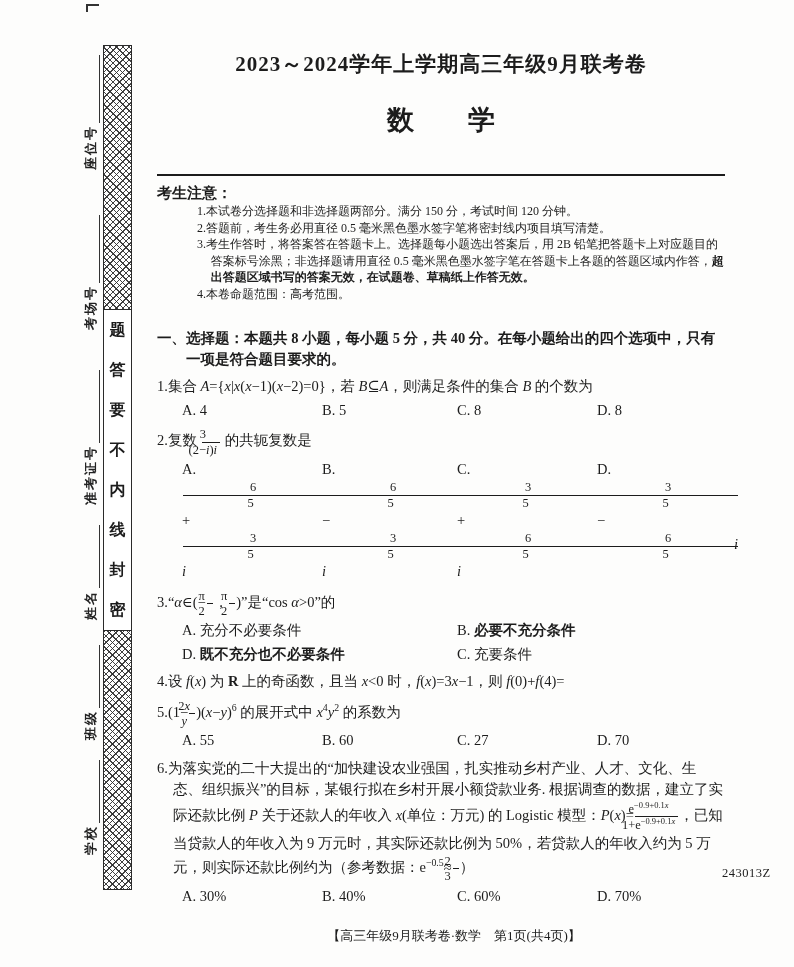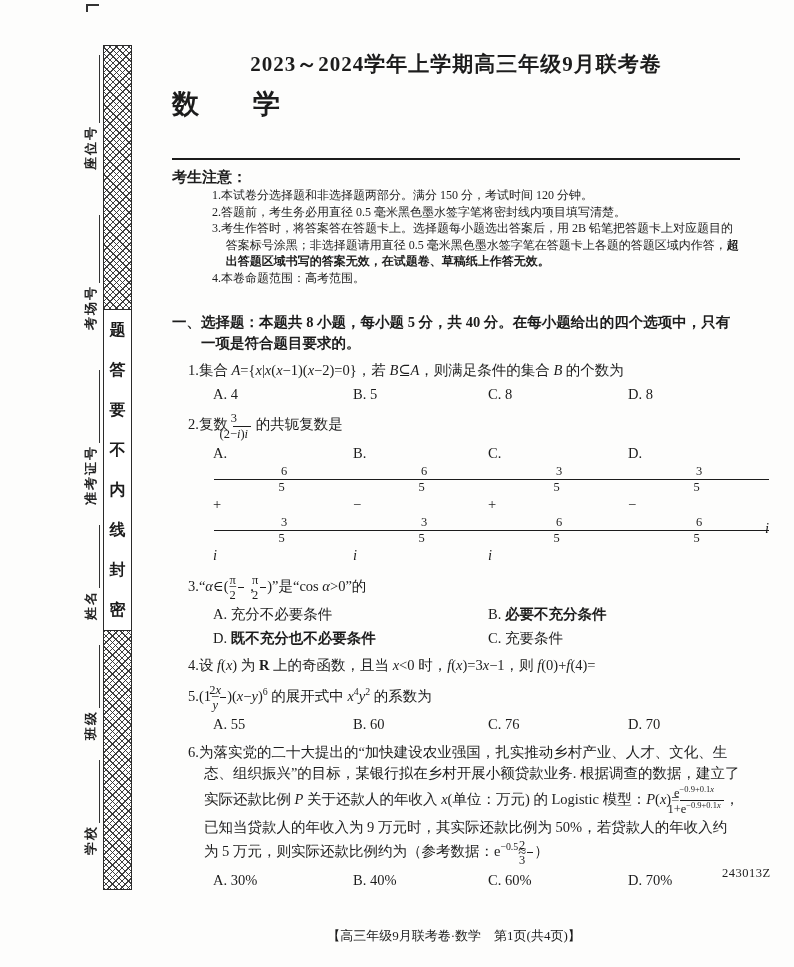--- a/index.html
+++ b/index.html
@@ -33,30 +33,30 @@
   }
   .hatch-top { height:263px; }
   .hatch-bottom { flex:1; }
   .seal-chars {
     height:322px; display:flex; flex-direction:column; justify-content:space-around;
     align-items:center; font-weight:bold; font-size:16px;
     border-top:1px solid #2a2a2a; border-bottom:1px solid #2a2a2a;
   }
 
   
-  .main { position:absolute; left:172px; top:0; width:568px; }
+  .main { position:absolute; left:157px; top:0; width:568px; }
   .title { margin-top:50px; font-size:21px; font-weight:bold; text-align:center; letter-spacing:1px; }
-  .subject { margin-top:8px; font-size:27px; font-weight:bold; }
+  .subject { margin-top:24px; font-size:27px; font-weight:bold; text-align:center; }
   .rule { margin-top:36px; border-top:2.2px solid #1c1c1c; height:0; }
   .notice-head { margin-top:8px; font-size:15px; font-weight:bold; }
   .notes { margin-left:40px; margin-top:0; font-size:12px; line-height:1.38; }
   .note { padding-left:1.15em; text-indent:-1.15em; }
   .section-head { margin-top:26px; font-weight:bold; font-size:14.5px; line-height:1.45;
     padding-left:2em; text-indent:-2em; }
-  .q { margin-top:6px; font-size:14.5px; line-height:1.48;margin-left:16px; }
+  .q { margin-top:6px; font-size:14.5px; line-height:1.48; }
   .q-stem { padding-left:1.1em; text-indent:-1.1em; }
   .opts { display:flex; margin-left:25px; margin-top:2px; align-items:baseline; }
   .opts span:nth-child(1){ width:140px; }
   .opts span:nth-child(2){ width:135px; }
   .opts span:nth-child(3){ width:140px; }
   .opts span:nth-child(4){ flex:1; }
   .opts-2col span:nth-child(1){ width:275px; }
   .opts-2col span:nth-child(2){ flex:1; width:auto; }
 
   
@@ -202,21 +202,21 @@
     </div>
 
     <div class="q">
       <div class="q-stem">5.(1−<span class="frac">
             <span class="fnum">2<i>x</i></span>
             <span class="fden"><i>y</i></span>
           </span>)(<i>x</i>−<i>y</i>)<sup>6</sup> 的展开式中 <i>x</i><sup>4</sup><i>y</i><sup>2</sup> 的系数为</div>
       <div class="opts">
         <span>A. 55</span>
         <span>B. 60</span>
-        <span>C. 76</span>
+        <span>C. 27</span>
         <span>D. 70</span>
       </div>
     </div>
 
     <div class="q">
       <div class="q-stem">6.为落实党的二十大提出的“加快建设农业强国，扎实推动乡村产业、人才、文化、生态、组织振兴”的目标，某银行拟在乡村开展小额贷款业务. 根据调查的数据，建立了实际还款比例 <i>P</i> 关于还款人的年收入 <i>x</i>(单位：万元) 的 Logistic 模型：<i>P</i>(<i>x</i>)=<span class="frac">
             <span class="fnum">e<sup>−0.9+0.1<i>x</i></sup></span>
             <span class="fden">1+e<sup>−0.9+0.1<i>x</i></sup></span>
           </span>，已知当贷款人的年收入为 9 万元时，其实际还款比例为 50%，若贷款人的年收入约为 5 万元，则实际还款比例约为（参考数据：e<sup>−0.5</sup>≈<span class="frac">
             <span class="fnum">2</span>

